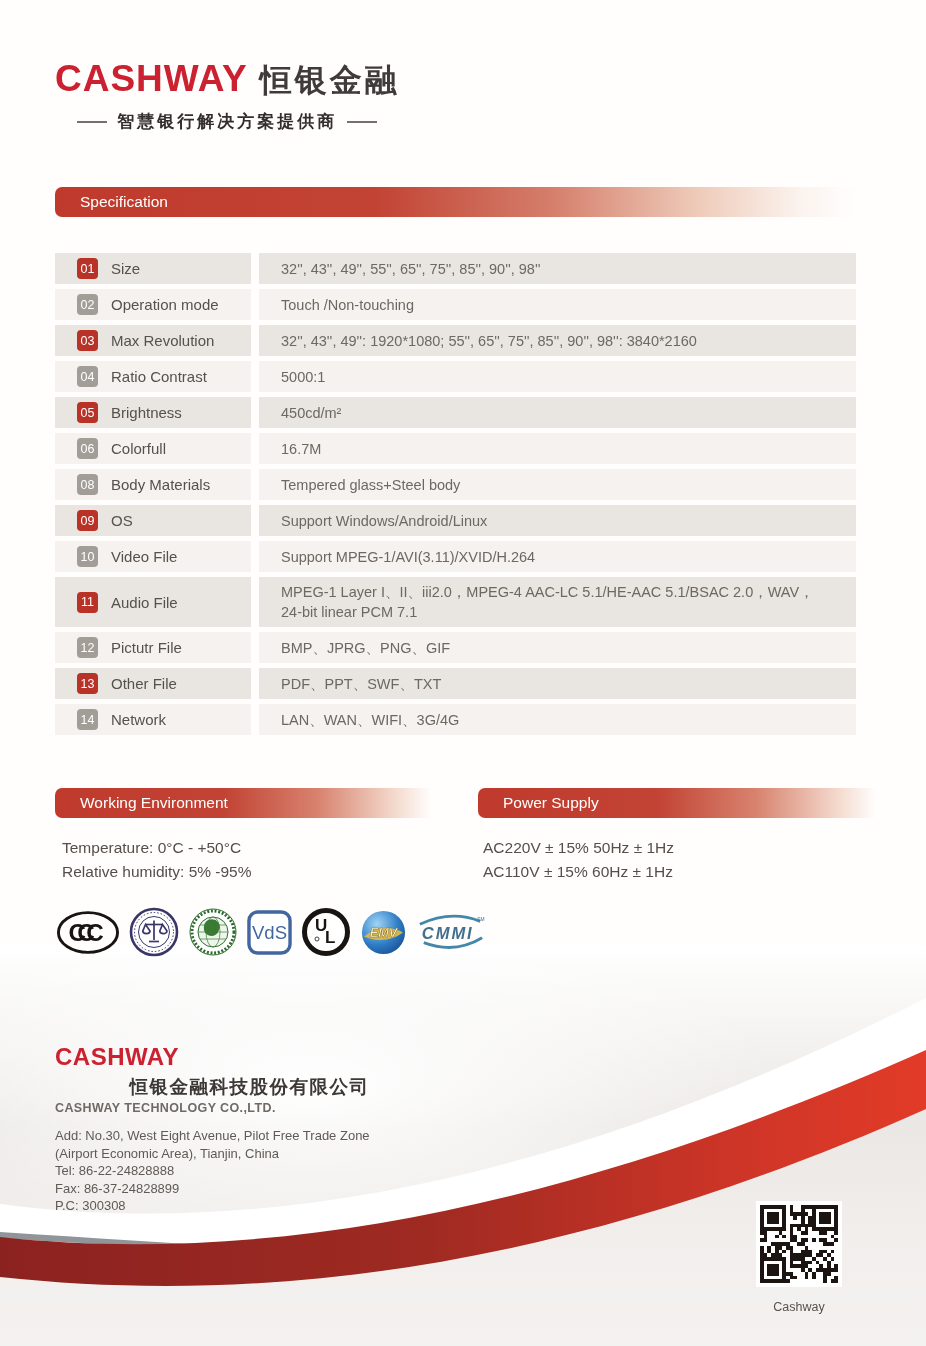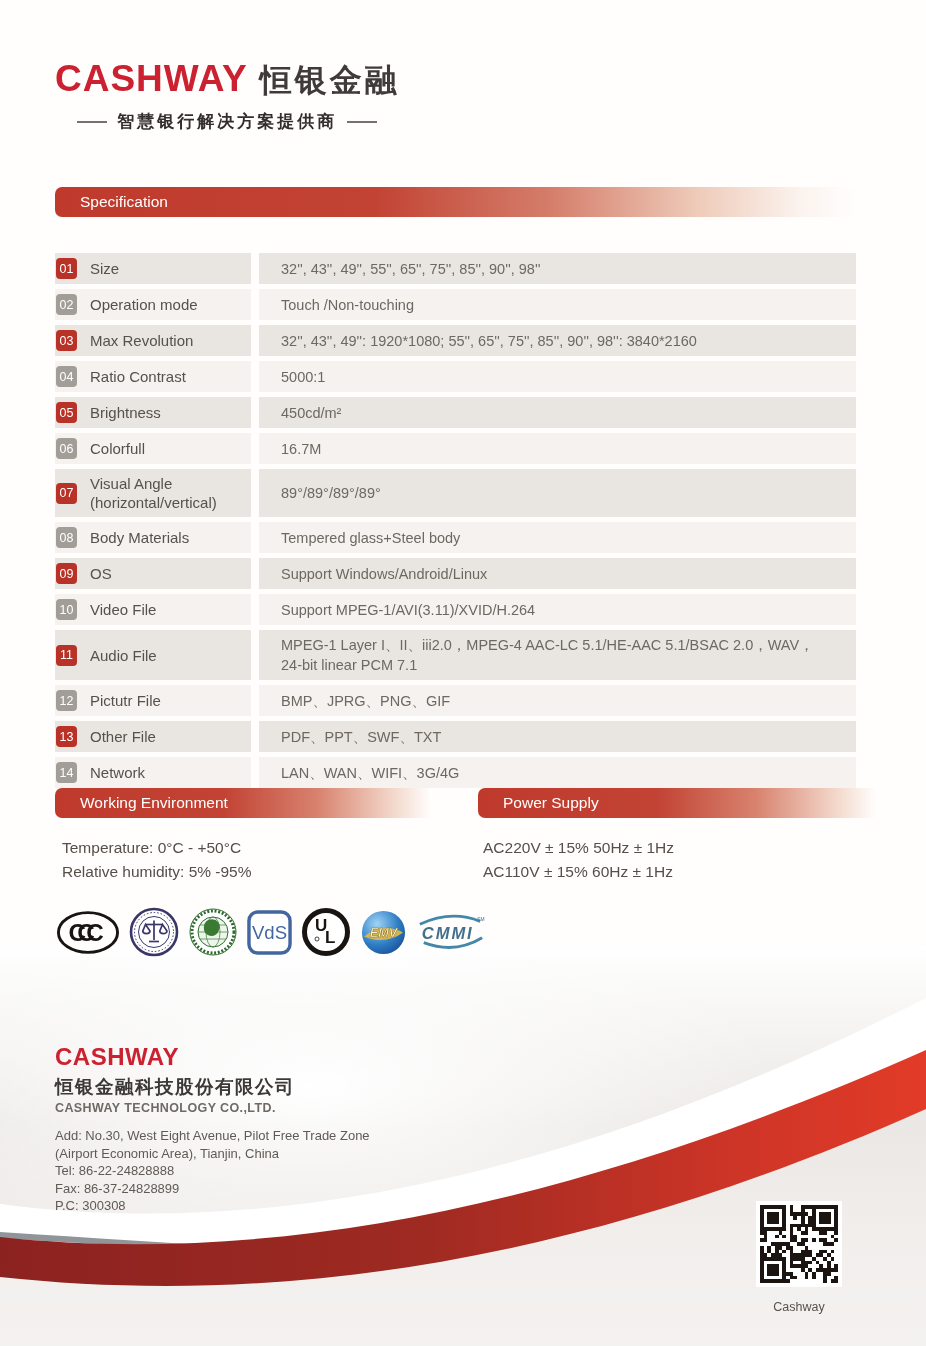--- a/index.html
+++ b/index.html
@@ -22,21 +22,21 @@
             background:linear-gradient(90deg,#bf3a2c 0%,#c24334 40%,#d57e6b 62%,#eecab9 80%,#fbf3ee 93%,#fffefd 100%);}
   .env-bar{left:55px;top:788px;width:376px;padding-left:25px;box-sizing:border-box;
            background:linear-gradient(90deg,#bf3a2c 0%,#c24334 45%,#d8836f 70%,#f3d8cb 90%,#fffefd 100%);}
   .power-bar{left:478px;top:788px;width:398px;padding-left:25px;box-sizing:border-box;
            background:linear-gradient(90deg,#bf3a2c 0%,#c24334 45%,#d8836f 70%,#f3d8cb 90%,#fffefd 100%);}
 
   
   .spec-table{position:absolute;left:55px;top:253px;width:801px;display:flex;flex-direction:column;gap:5px;z-index:3;}
   .spec-row{display:flex;gap:8px;min-height:29px;}
   .cell{display:flex;align-items:center;box-sizing:border-box;}
-  .label-cell{width:196px;flex:none;padding:5px 6px 5px 1px;gap:13px;}
+  .label-cell{width:196px;flex:none;padding:5px 6px 5px 22px;gap:13px;}
   .value-cell{flex:1;padding:5px 22px;}
   .cell-dark{background:#e9e5e1;}
   .cell-light{background:#f5f2ef;}
   .badge{flex:none;width:21px;height:21px;border-radius:4px;display:flex;align-items:center;justify-content:center;
          color:#fff;font-size:12.5px;}
   .badge-red{background:#b93227;}
   .badge-gray{background:#a39d97;}
   .label-text{font-size:15px;color:#57514d;line-height:19px;}
   .value-text{font-size:14.5px;color:#6e6862;line-height:20px;}
 
@@ -47,21 +47,21 @@
   
   .cert-row{position:absolute;left:56px;top:903px;display:flex;align-items:center;gap:9px;height:58px;z-index:3;}
   .cert-row svg{display:block;}
 
   
   .bottom-deco{position:absolute;left:0;bottom:0;width:926px;height:400px;z-index:1;}
 
   
   .footer{position:absolute;left:55px;top:1043px;z-index:3;}
   .footer-logo{font-size:24px;font-weight:800;color:#cb2130;letter-spacing:0.5px;}
-  .company-cn{font-size:18.5px;font-weight:700;color:#3c3836;letter-spacing:1.5px;margin-top:3px;font-family:"DejaVu Sans",sans-serif;}
+  .company-cn{font-size:18.5px;font-weight:700;color:#3c3836;letter-spacing:1.5px;margin-top:3px;font-family:"DejaVu Sans",sans-serif;text-align:right;}
   .company-en{font-size:12.5px;font-weight:600;color:#6e6a66;letter-spacing:0.4px;margin-top:2px;}
   .addr{margin-top:12px;font-size:13px;color:#5f5a55;line-height:17.5px;}
 
   
   .qr-block{position:absolute;left:755px;top:1201px;width:88px;text-align:center;z-index:3;}
   .qr-frame{background:#ffffff;padding:4px;display:inline-block;}
   .qr{width:78px;height:78px;display:block;}
   .qr-label{margin-top:9px;font-size:12.5px;color:#56524e;}
 </style>
 </head>
@@ -165,29 +165,20 @@
     <div class="spec-row">
       <div class="cell label-cell cell-light">
         <span class="badge badge-gray">06</span>
         <span class="label-text">Colorfull</span>
       </div>
       <div class="cell value-cell cell-light">
         <span class="value-text">16.7M</span>
       </div>
     </div>
 
-    <div class="spec-row">
-      <div class="cell label-cell cell-dark">
-        <span class="badge badge-red">07</span>
-        <span class="label-text">Visual Angle (horizontal/vertical)</span>
-      </div>
-      <div class="cell value-cell cell-dark">
-        <span class="value-text">89°/89°/89°/89°</span>
-      </div>
-    </div>
 
     <div class="spec-row">
       <div class="cell label-cell cell-light">
         <span class="badge badge-gray">08</span>
         <span class="label-text">Body Materials</span>
       </div>
       <div class="cell value-cell cell-light">
         <span class="value-text">Tempered glass+Steel body</span>
       </div>
     </div>

